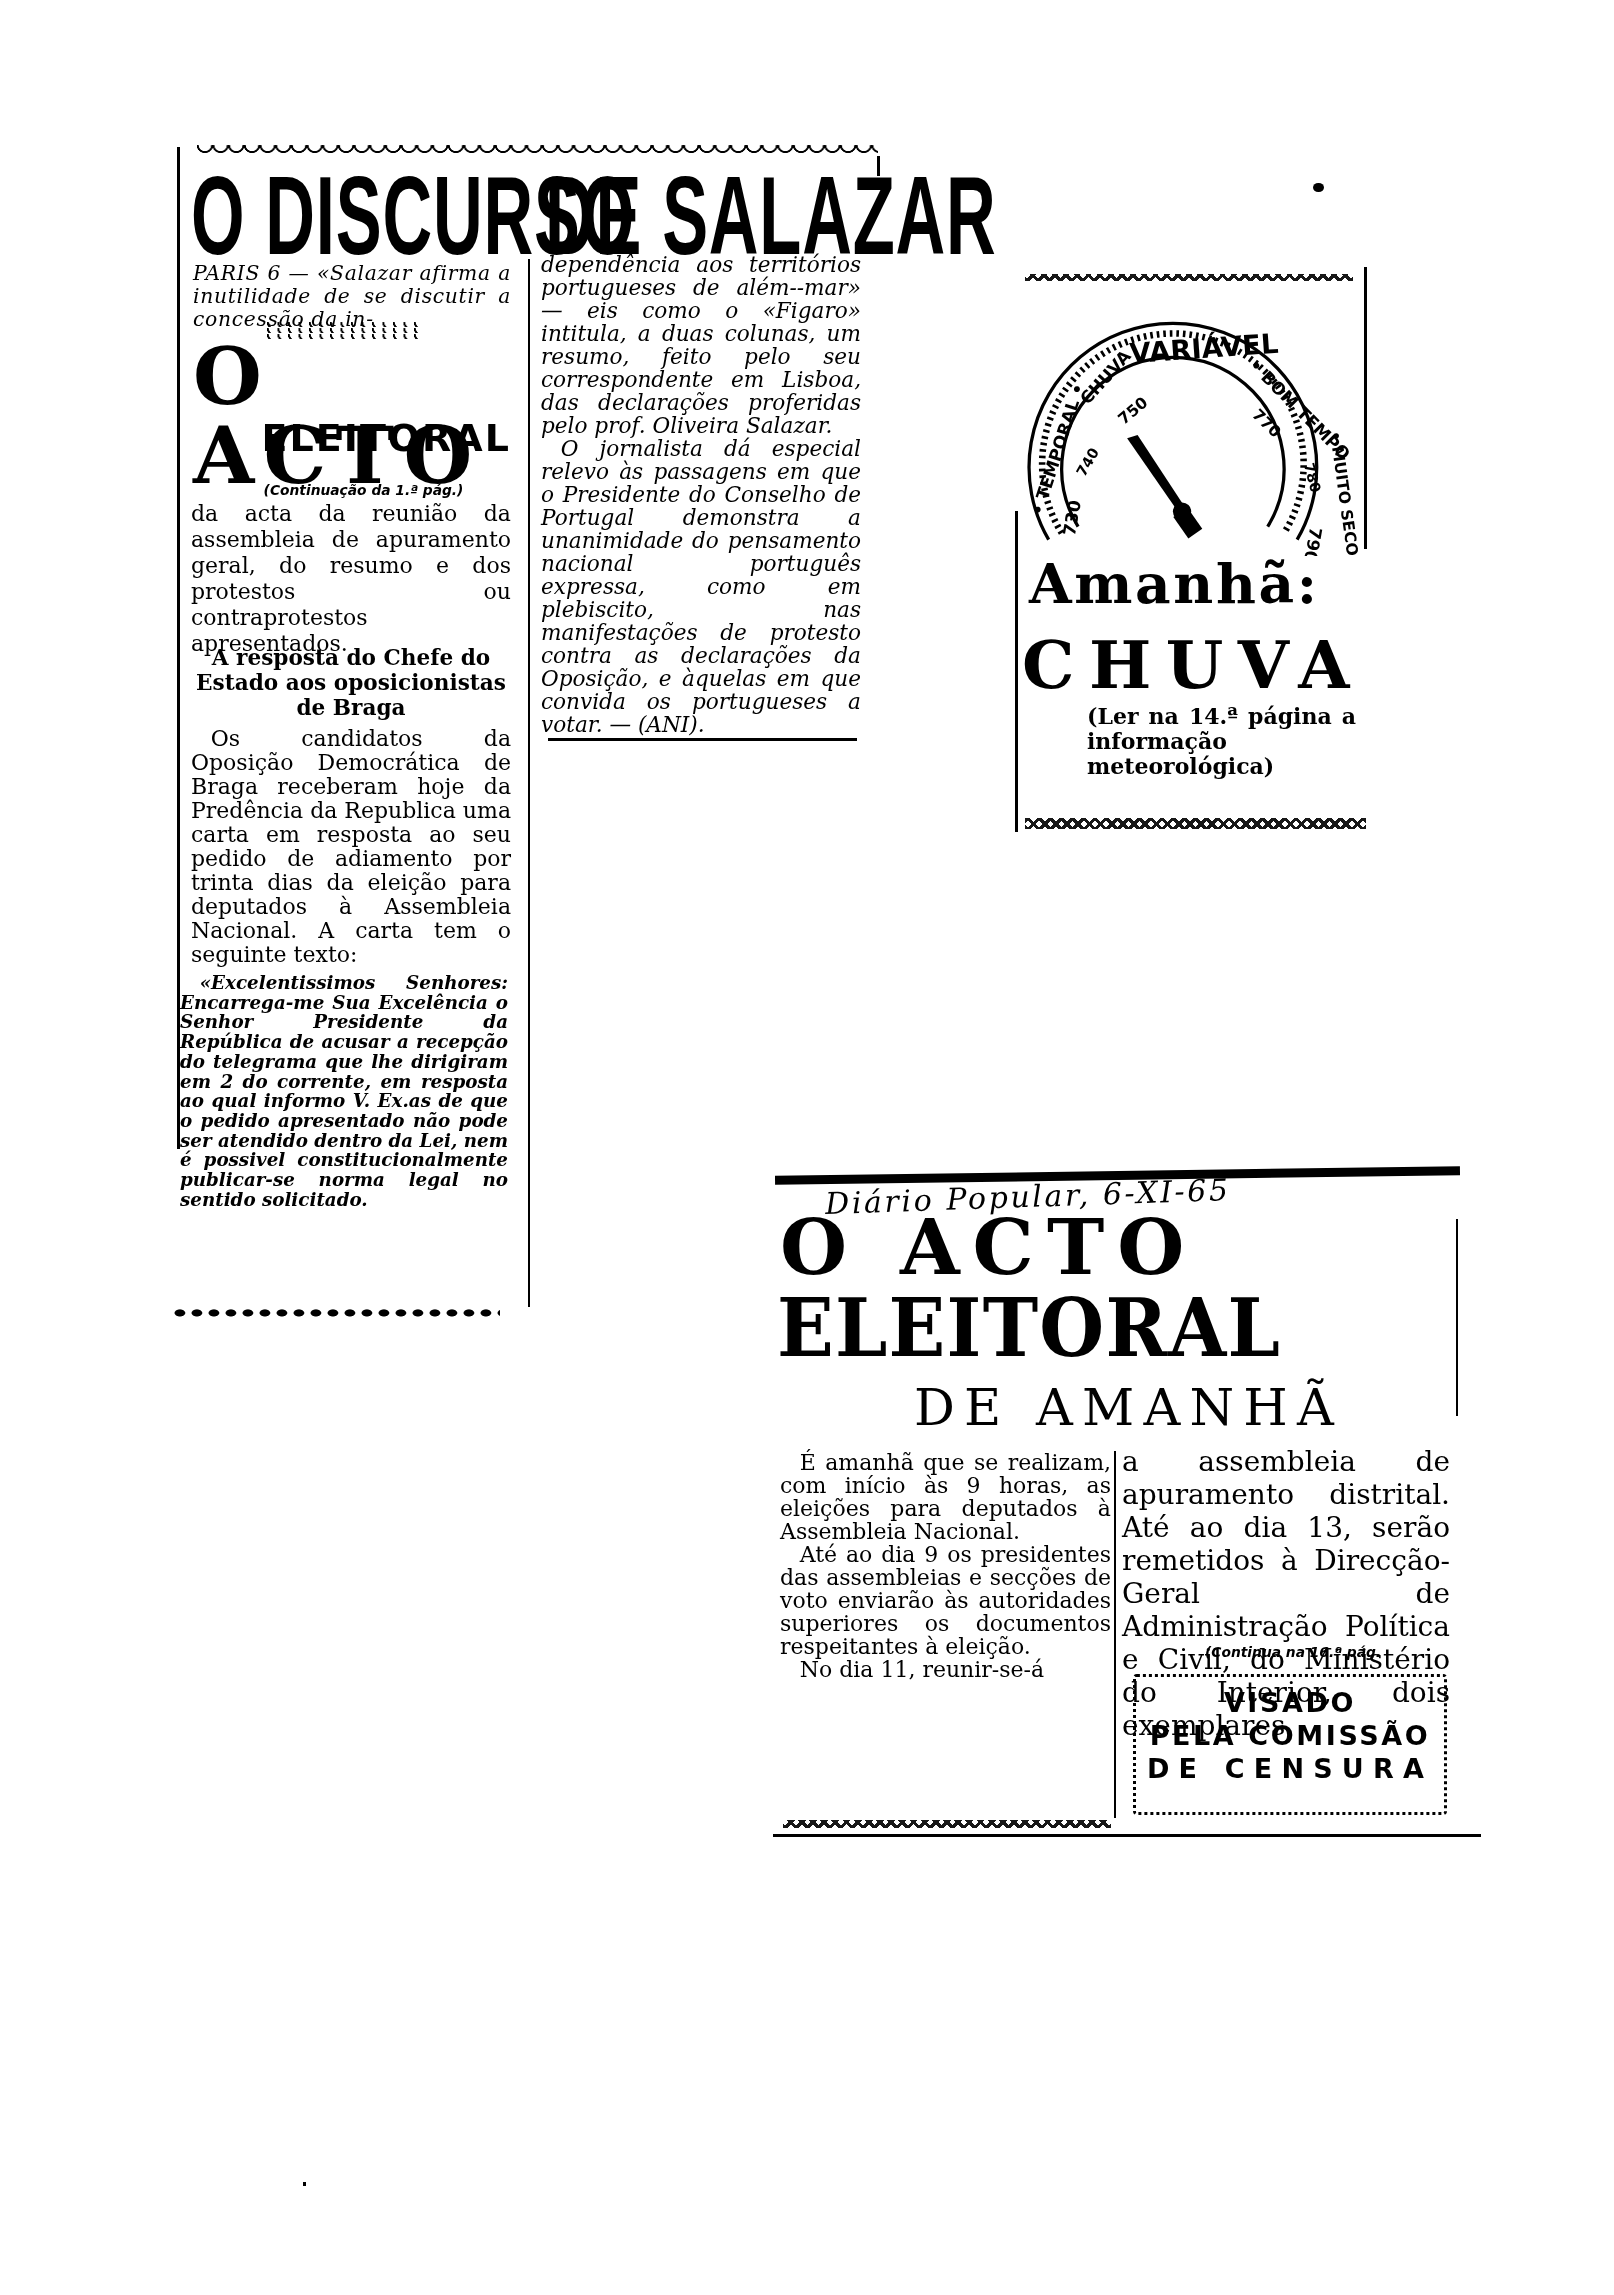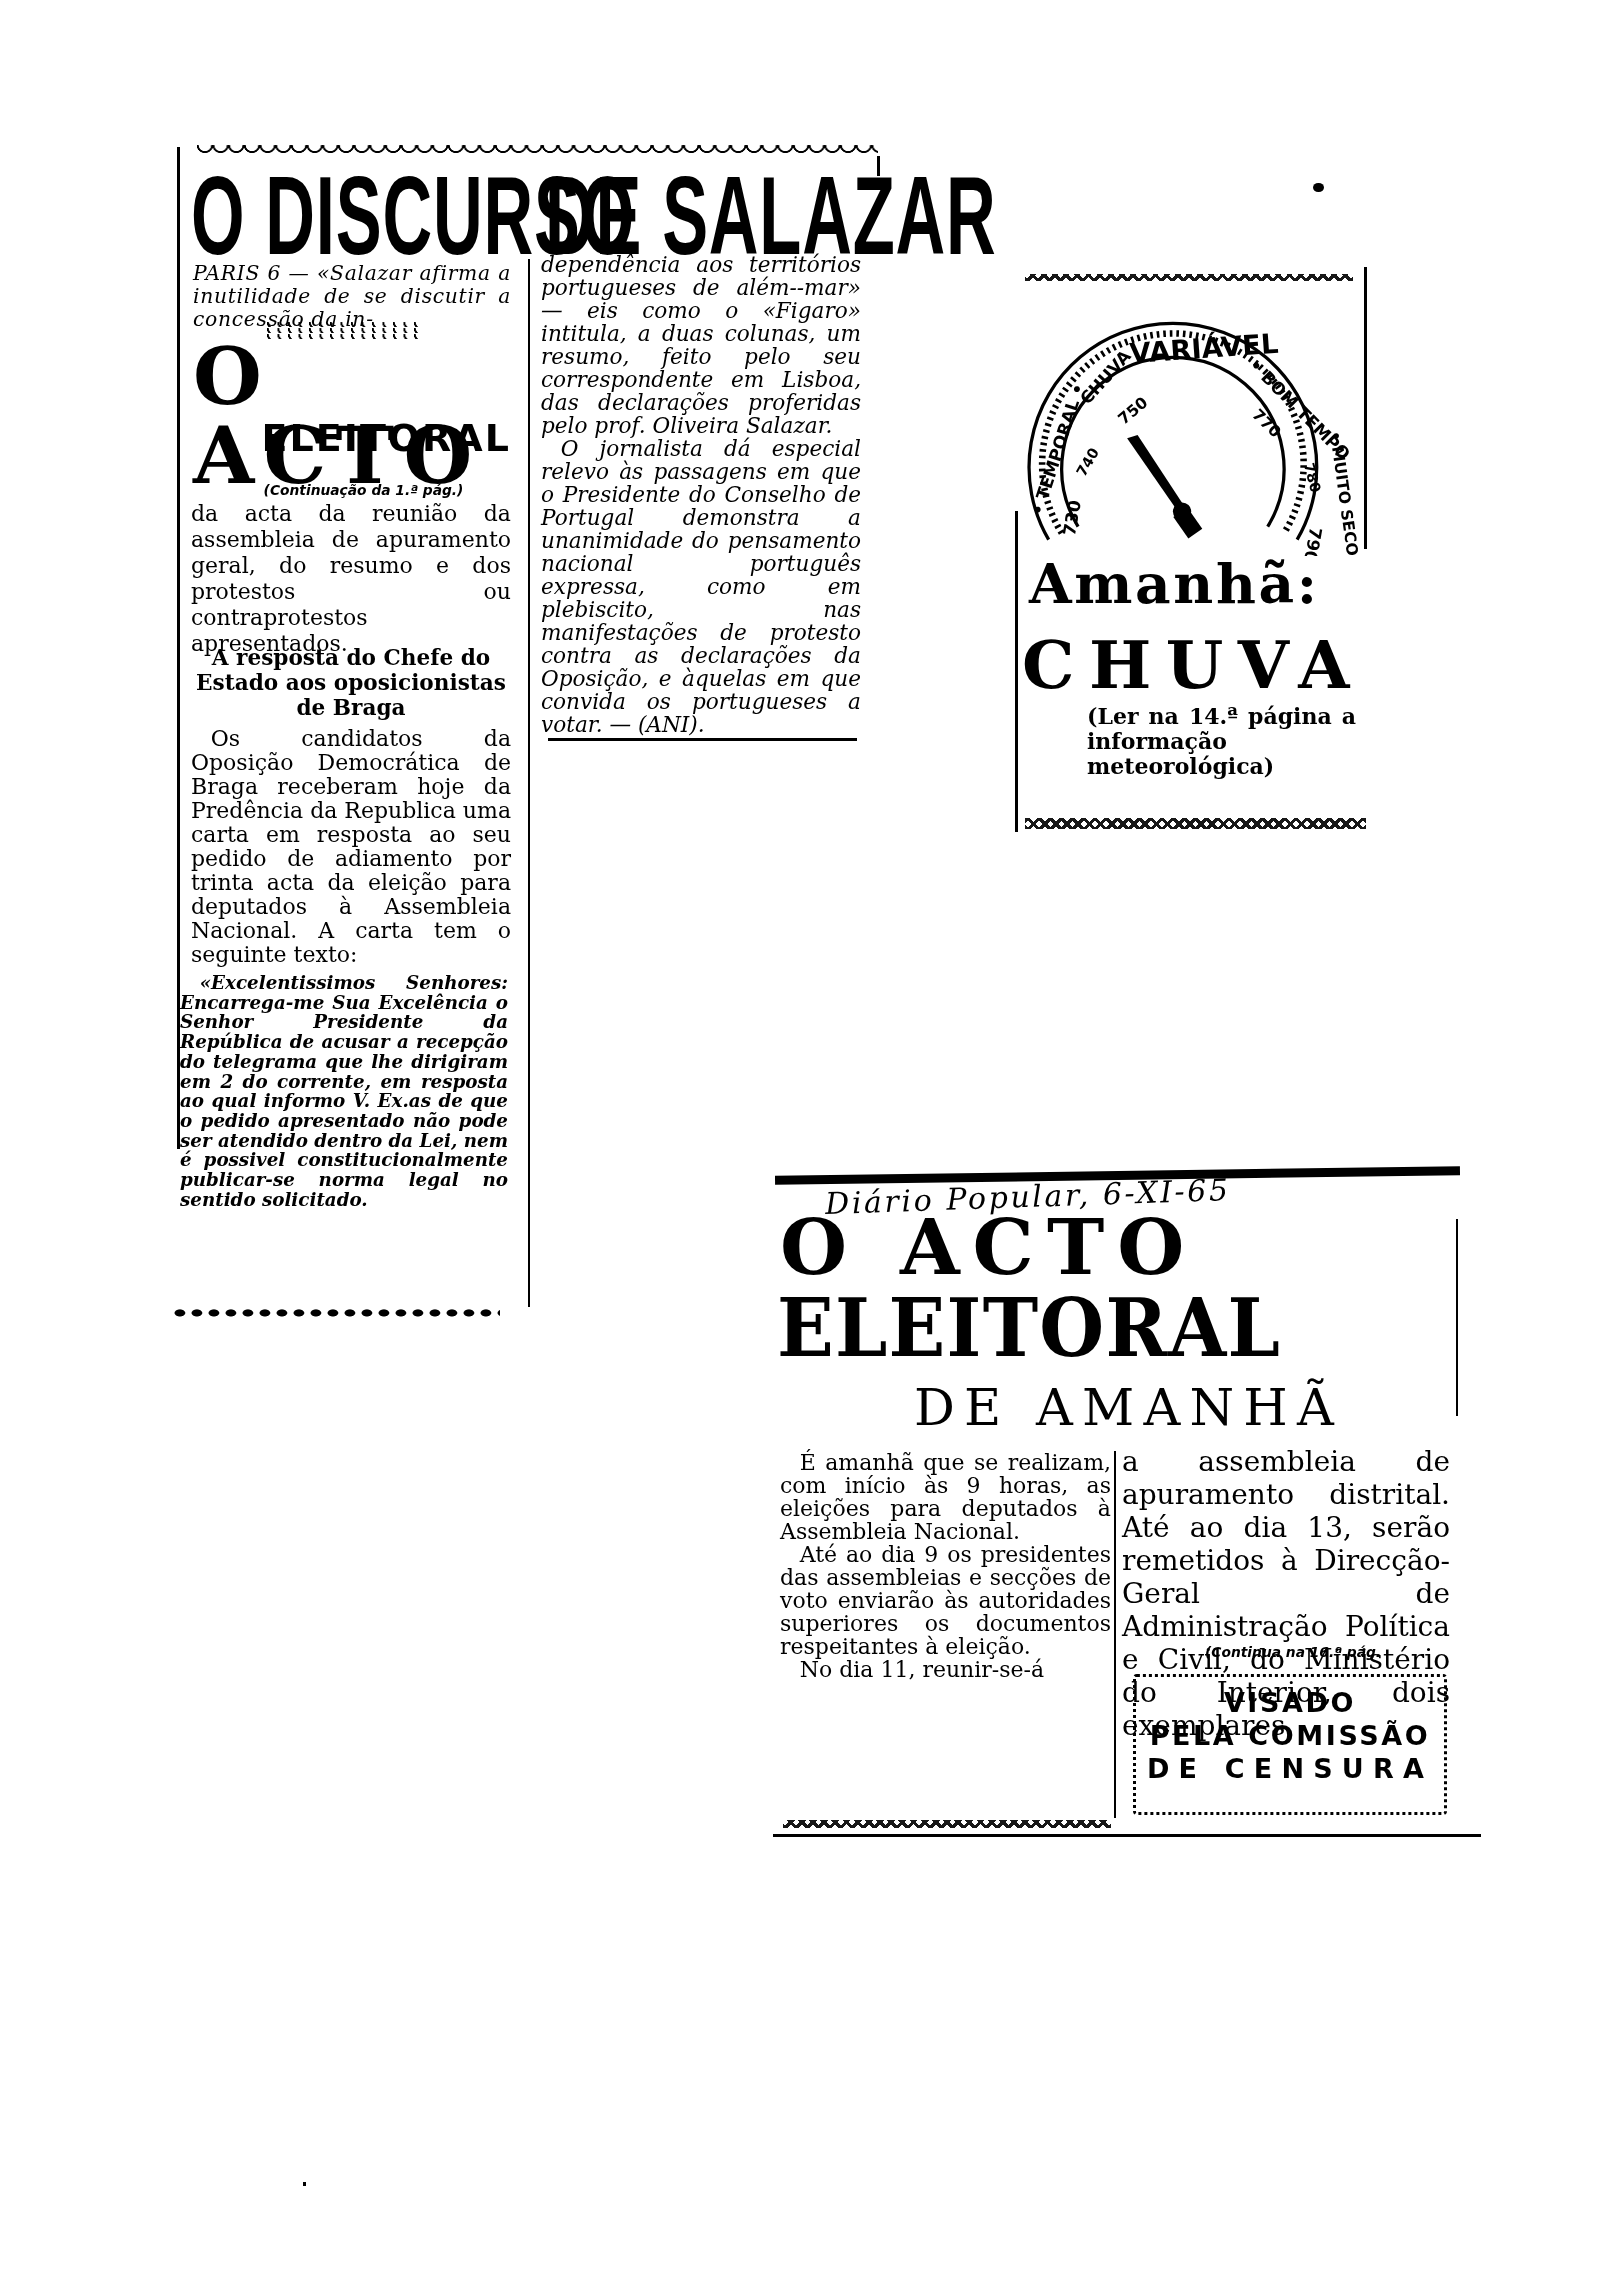--- a/index.html
+++ b/index.html
@@ -70,21 +70,21 @@
     <div class="wavy" style="left:0; top:0; width:151px; height:5.2px; background-size:10.5px 5.2px;"></div>
     <div class="wavy" style="left:0; top:5.9px; width:151px; height:5.2px; background-size:10.5px 5.2px;"></div>
     <div class="wavy" style="left:0; top:11.8px; width:151px; height:5.2px; background-size:10.5px 5.2px;"></div>
   </div>
 
   <div class="abs acto-big">O ACTO</div>
   <div class="abs eleitoral-sm">ELEITORAL</div>
   <div class="abs cont">(Continuação da 1.ª pág.)</div>
   <div class="abs lead">da acta da reunião da assembleia de apuramento geral, do resumo e dos protestos ou contraprotestos apresentados.</div>
   <div class="abs subhead">A resposta do Chefe do Estado aos oposicionistas de Braga</div>
-  <div class="abs braga" style="text-indent:19.7px;">Os candidatos da Oposição Democrática de Braga receberam hoje da Predência da Republica uma carta em resposta ao seu pedido de adiamento por trinta acta da eleição para deputados à Assembleia Nacional. A carta tem o seguinte texto:</div>
+  <div class="abs braga" style="text-indent:19.7px;">Os candidatos da Oposição Democrática de Braga receberam hoje da Predência da Republica uma carta em resposta ao seu pedido de adiamento por trinta dias da eleição para deputados à Assembleia Nacional. A carta tem o seguinte texto:</div>
 
   <div class="abs letter">
     <div class="indent">«Excelentissimos Senhores: Encarrega-me Sua Excelência o Senhor Presidente da República de acusar a recepção do telegrama que lhe dirigiram em 2 do corrente, em resposta ao qual informo V. Ex.as de que o pedido apresentado não pode ser atendido dentro da Lei, nem é possivel constitucionalmente publicar-se norma legal no sentido solicitado.</div>
   </div>
 
   <div class="dots" style="left:172px; top:1309px; width:328px;"></div>
 
   <div class="vline" style="left:528px; top:259px; width:2px; height:1048px;"></div>
   <div class="abs bodytext it col-b" style="top:253px;">
     <div>dependência aos territórios portugueses de além--mar» — eis como o «Figaro» intitula, a duas colunas, um resumo, feito pelo seu correspondente em Lisboa, das declarações proferidas pelo prof. Oliveira Salazar.</div>

